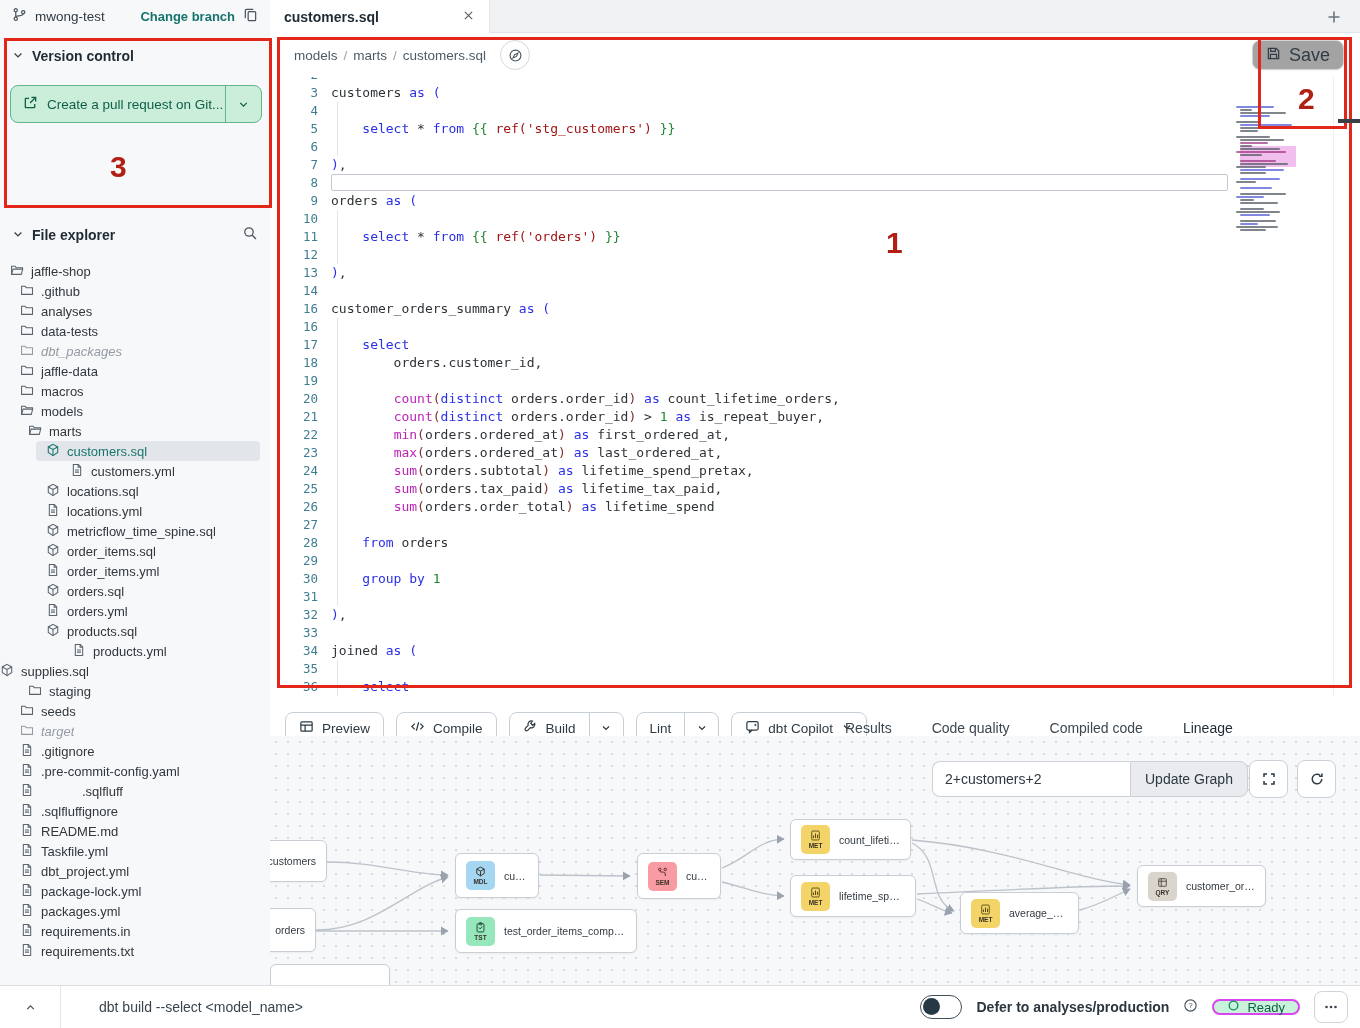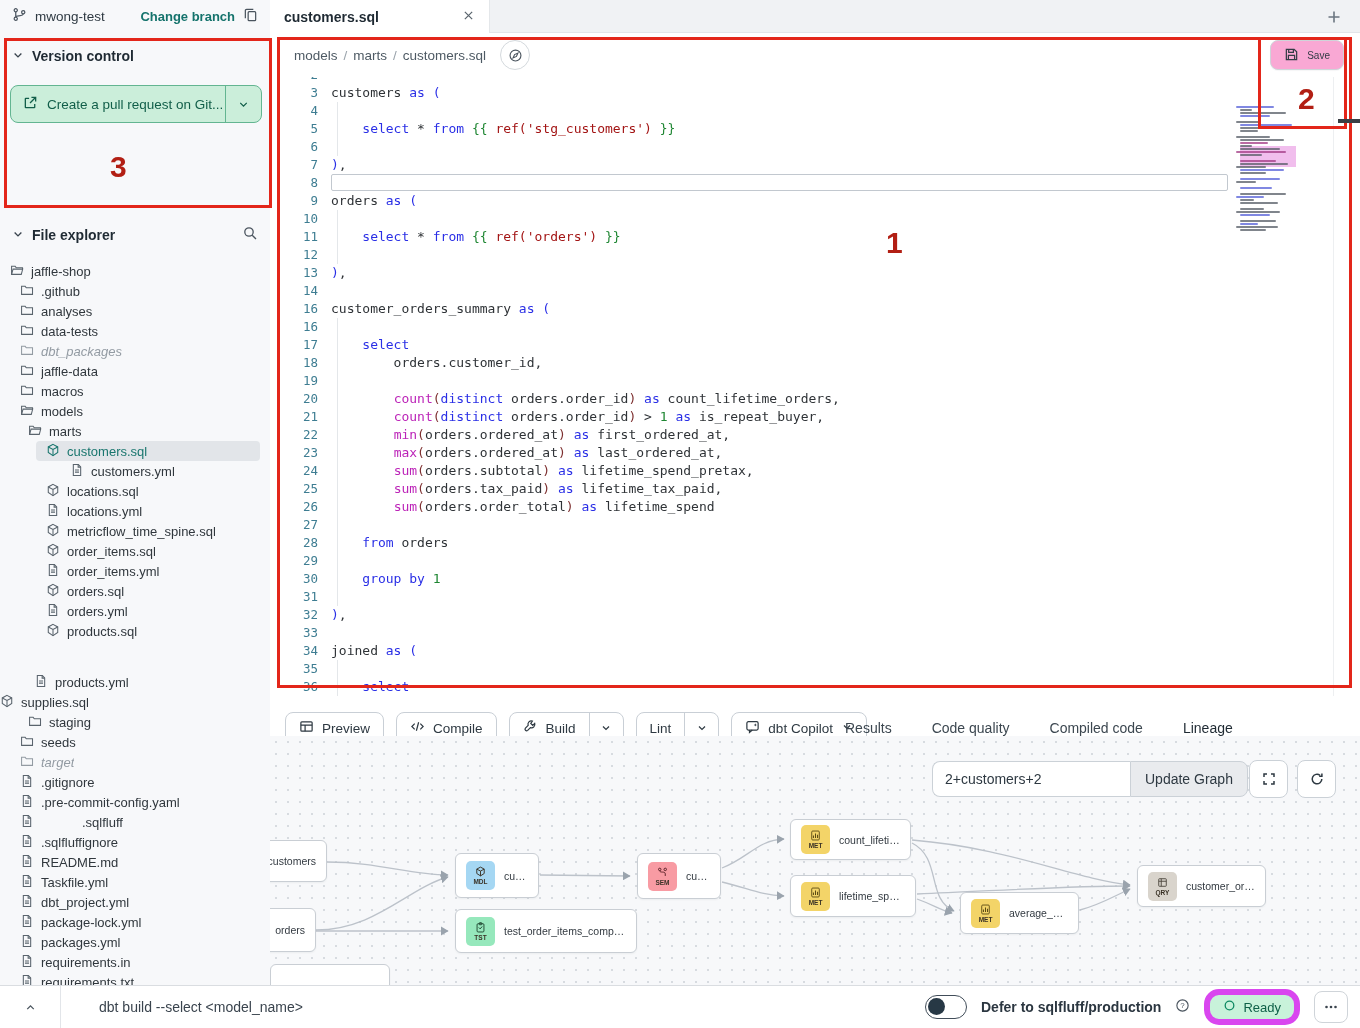--- a/index.html
+++ b/index.html
@@ -32,21 +32,21 @@
   .tree-row.muted { color:#939ba3; font-style:italic; }
   .tree-row.selected { background:#e2e5e9; border-radius:4px; margin-right:10px; color:#19766e; font-weight:400; }
   .tree-label { overflow:hidden; text-overflow:ellipsis; }
 
   
   .editor-pane { position:absolute; left:270px; top:33px; width:1090px; height:663px; background:#ffffff; }
   .breadcrumb-bar { position:absolute; left:0; top:0; right:0; height:44px; display:flex; align-items:center; padding-left:24px; background:#fff; }
   .crumbs { font-size:13.5px; color:#4e5a64; display:flex; align-items:center; gap:6px; }
   .crumb-sep { color:#9aa3ab; }
   .compass-btn { margin-left:14px; width:30px; height:30px; border:1px solid #d4d9dd; border-radius:15px; background:#fff; display:flex; align-items:center; justify-content:center; cursor:pointer; }
-  .save-btn { position:absolute; right:16px; top:7px; height:30px; padding:0 13px; background:#f9a8d4; border:1px solid #cfd4d9; border-radius:8px; display:flex; align-items:center; gap:8px; font-size:10px; color:#323c46; cursor:pointer; box-shadow:0 1px 1px rgba(20,30,40,.04); }
+  .save-btn { position:absolute; right:16px; top:7px; height:30px; padding:0 13px; background:#a3a3a3; border:1px solid #cfd4d9; border-radius:8px; display:flex; align-items:center; gap:8px; font-size:18px; color:#323c46; cursor:pointer; box-shadow:0 1px 1px rgba(20,30,40,.04); }
   .code-area { position:absolute; left:0; top:44px; right:0; bottom:0; overflow:hidden; font-family:"DejaVu Sans Mono", monospace; }
   .line { position:relative; height:18px; line-height:18px; display:flex; font-size:13px; white-space:pre; }
   .line .num { width:48px; text-align:right; color:#3e7d92; font-size:12.5px; flex:0 0 auto; }
   .line .code { margin-left:13px; color:#2f3337; }
   .line .guide { position:absolute; left:67px; top:0; bottom:0; width:1px; background:#e4e7ea; }
   .line .curbox { position:absolute; left:61px; top:0; width:897px; height:17px; border:1px solid #c2c8cf; border-radius:2px; }
   .tk-k { color:#2a2fe6; } .tk-f { color:#bc24b8; } .tk-s { color:#a31515; }
   .tk-j { color:#1e8632; } .tk-n { color:#1e8632; } .tk-p { color:#2f3337; }
   .tk-b { color:#2a2fe6; } .tk-r { color:#7d2f2f; }
   .minimap { position:absolute; left:962px; top:27px; width:78px; height:134px; cursor:pointer; }
@@ -79,21 +79,21 @@
 
   
   .statusbar { position:absolute; left:0; top:985px; width:1360px; height:43px; background:#fff; border-top:1px solid #dadde1; display:flex; align-items:center; }
   .sb-caret { width:60px; display:flex; justify-content:center; cursor:pointer; }
   .sb-div { width:1px; height:43px; background:#e2e5e9; }
   .sb-cmd { margin-left:38px; font-size:14px; color:#3a444e; }
   .sb-right { position:absolute; right:12px; display:flex; align-items:center; gap:14px; }
   .toggle { width:42px; height:24px; border:1.5px solid #414d59; border-radius:13px; background:#fff; position:relative; cursor:pointer; }
   .toggle .knob { position:absolute; left:2px; top:2px; width:17px; height:17px; border-radius:50%; background:#273845; }
   .defer-label { font-size:14px; font-weight:700; color:#2b3640; }
-  .ready-pill { height:36px; padding:0 13px; background:#c8f2da; border:6px solid #d946ef; border-radius:15px; display:flex; align-items:center; gap:7px; font-size:13px; color:#0f6148; cursor:pointer; }
+  .ready-pill { height:16px; padding:0 13px; background:#c8f2da; border:2px solid #d946ef; border-radius:15px; display:flex; align-items:center; gap:7px; font-size:13px; color:#0f6148; cursor:pointer; }
   .dots-btn { width:34px; height:32px; background:#fff; border:1px solid #cfd4d9; border-radius:8px; display:flex; align-items:center; justify-content:center; cursor:pointer; }
 
   
   .anno-box { position:absolute; border:3px solid #e3261a; pointer-events:none; z-index:50; }
   .anno-num { position:absolute; color:#b21f14; font-weight:700; font-size:30px; z-index:51; pointer-events:none; }
   .dark-dash { position:absolute; left:1338px; top:119px; width:22px; height:4px; background:#3a3f45; z-index:52; pointer-events:none; }
 </style>
 </head>
 <body>
 
@@ -286,21 +286,21 @@
             </svg></span>
           <span class="tree-label">orders.yml</span>
         </div>
         <div class="tree-row" style="padding-left: 46px;">
           <span><svg width="14" height="14" viewBox="0 0 16 16">
               <path d="M8 1.6l5.4 2.9v6.4L8 14.4l-5.4-3.5V4.5z" fill="none" stroke="#5a646d" stroke-width="1.2"></path>
               <path d="M2.6 4.5L8 7.4l5.4-2.9M8 7.4v7" fill="none" stroke="#5a646d" stroke-width="1.2"></path>
             </svg></span>
           <span class="tree-label">products.sql</span>
         </div>
-        <div class="tree-row" style="padding-left: 34px; margin-top: 31px;">
+        <div class="tree-row" style="padding-left: 72px;">
           <span><svg width="14" height="14" viewBox="0 0 16 16">
               <path d="M3.8 1.8h5.8l2.6 2.6v9.8H3.8z" fill="none" stroke="#5a646d" stroke-width="1.2"></path>
               <path d="M9.3 1.8v2.9h2.9" fill="none" stroke="#5a646d" stroke-width="1.2"></path>
               <path d="M5.7 8h4.6M5.7 10.4h4.6" fill="none" stroke="#5a646d" stroke-width="1.2"></path>
             </svg></span>
           <span class="tree-label">products.yml</span>
         </div>
         <div class="tree-row" style="">
           <span><svg width="14" height="14" viewBox="0 0 16 16">
               <path d="M8 1.6l5.4 2.9v6.4L8 14.4l-5.4-3.5V4.5z" fill="none" stroke="#5a646d" stroke-width="1.2"></path>
@@ -707,21 +707,21 @@
         <svg width="13" height="13" viewBox="0 0 16 16" fill="none" stroke="#4a545e" stroke-width="1.6">
           <path d="M4 10l4-4 4 4"></path>
         </svg>
       </div>
     <div class="sb-div"></div>
     <div class="sb-cmd">dbt build --select &lt;model_name&gt;</div>
     <div class="sb-right">
       <div class="toggle">
           <div class="knob"></div>
         </div>
-      <span class="defer-label">Defer to sqlfluff/production</span>
+      <span class="defer-label">Defer to analyses/production</span>
       <span><svg width="15" height="15" viewBox="0 0 16 16" fill="none" stroke="#4a545e" stroke-width="1.2">
             <circle cx="8" cy="8" r="6"></circle>
             <text x="8" y="11" text-anchor="middle" font-size="8.5" fill="#4a545e" stroke="none" font-family="Liberation Sans, sans-serif">?</text>
           </svg></span>
       <div class="ready-pill">
         <span><svg width="13" height="13" viewBox="0 0 16 16" fill="none" stroke="#0f8a63" stroke-width="1.6">
               <circle cx="8" cy="8" r="5.3"></circle>
             </svg></span>
         <span>Ready</span>
       </div>

